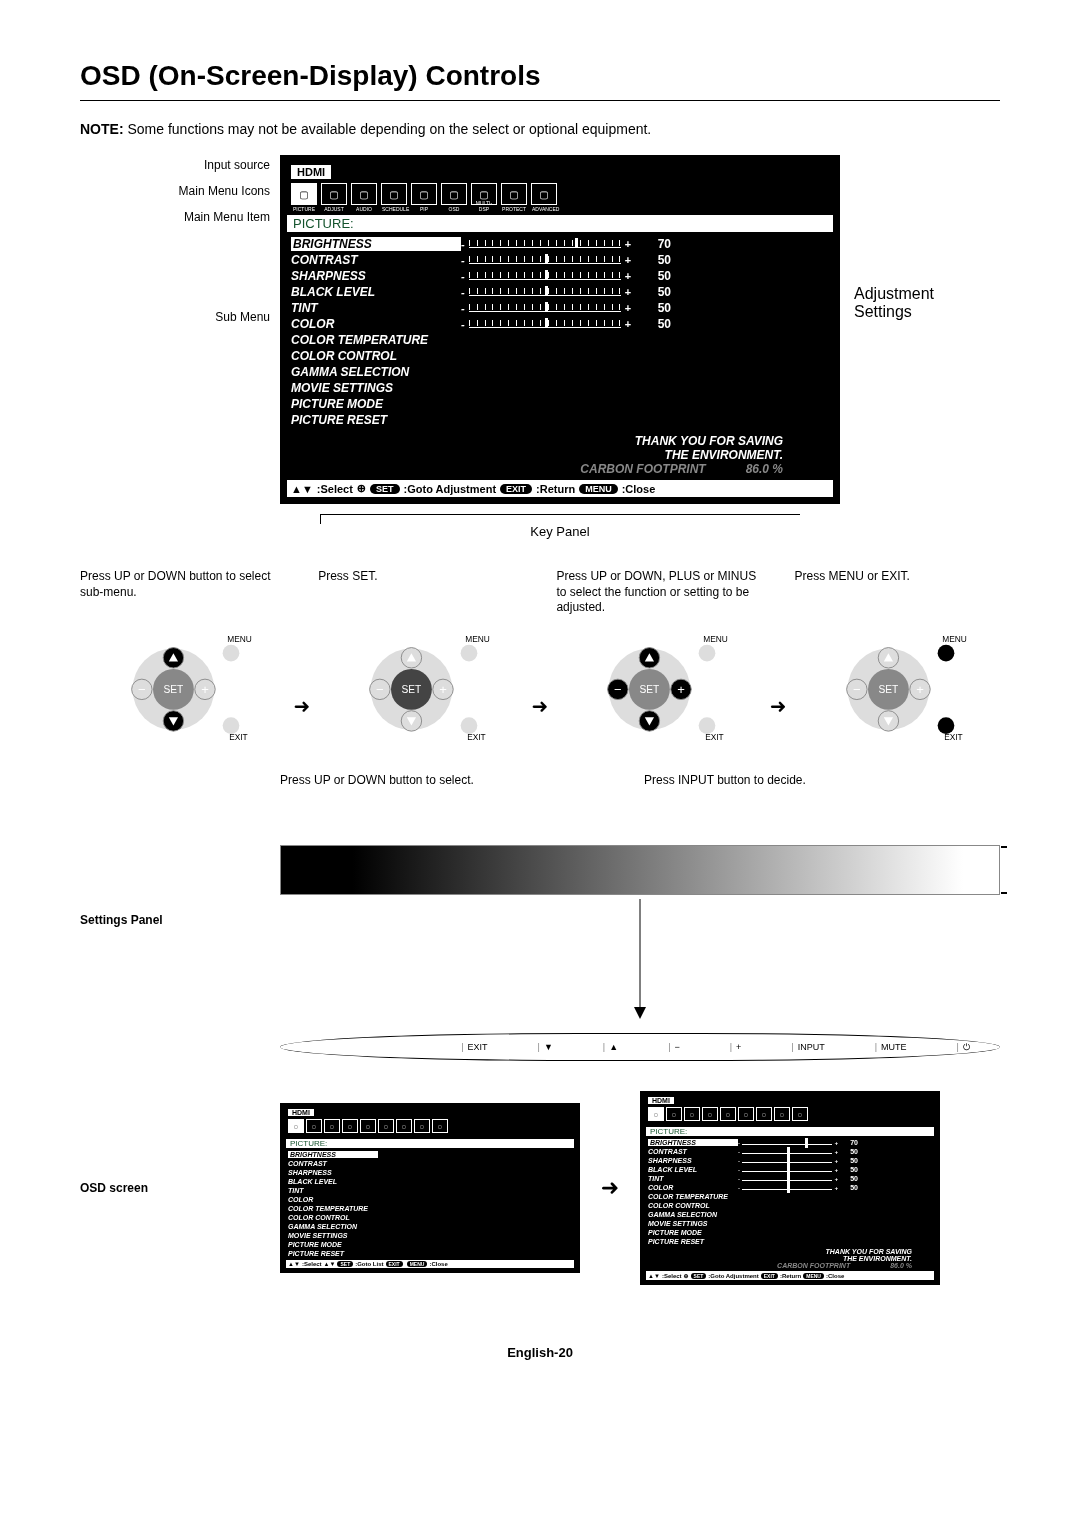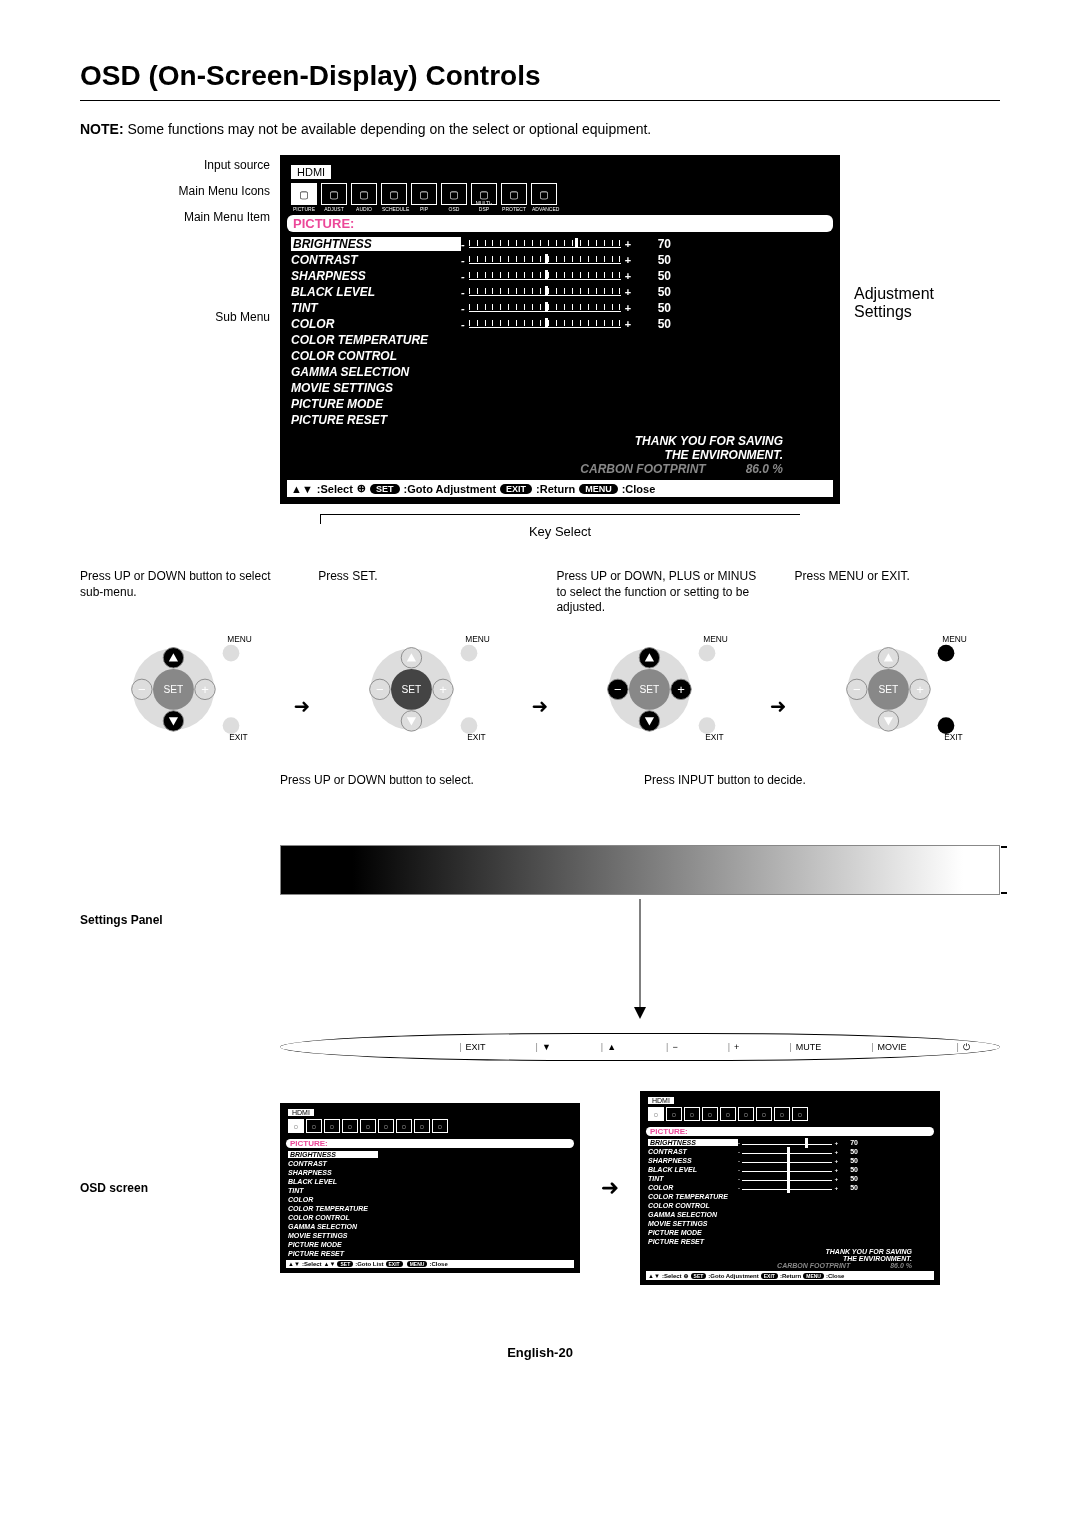--- a/index.html
+++ b/index.html
@@ -6,26 +6,26 @@
   body { font-family: Arial, Helvetica, sans-serif; background: #fff; width: 1080px; margin: 0 auto; padding: 60px 80px 40px; color: #000; }
   h1 { font-size: 28px; font-weight: bold; margin-bottom: 8px; }
   .rule { border-bottom: 1px solid #000; margin-bottom: 20px; }
   .note { font-size: 14px; margin-bottom: 18px; }
   .note b { font-weight: bold; }
   .main-osd-wrap { display: flex; align-items: flex-start; margin-left: 40px; }
   .labels-left { width: 160px; font-size: 12px; text-align: right; padding-right: 10px; padding-top: 4px; }
   .labels-left div { margin-bottom: 14px; line-height: 1; }
   .labels-right { width: 150px; font-size: 16px; padding-left: 14px; padding-top: 130px; }
   .osd-box { background: #000; width: 560px; border: 1px solid #000; padding: 6px 10px 6px; color: #fff; font-family: Arial, sans-serif; position: relative; }
-  .osd-input { background: #fff; color: #000; display: inline-block; font-weight: normal; font-size: 11px; padding: 1px 6px; margin-bottom: 2px; }
+  .osd-input { background: #fff; color: #000; display: inline-block; font-weight: bold; font-size: 11px; padding: 1px 6px; margin-bottom: 2px; }
   .osd-icons { display: flex; gap: 4px; margin: 2px 0 4px; }
   .osd-icon-box { border: 1px solid #fff; width: 26px; height: 22px; display: flex; align-items: center; justify-content: center; flex-direction: column; font-size: 5px; color: #fff; position: relative; }
   .osd-icon-box.sel { background: #fff; color: #000; }
   .osd-icon-label { position: absolute; bottom: -8px; left: 0; right: 0; font-size: 5px; text-align: center; color: #fff; }
-  .osd-menu-title { background: #fff; color: #ec4899; font-weight: bold; font-size: 13px; padding: 1px 6px; margin: 10px -4px 4px; border-radius: 6px; }
+  .osd-menu-title { background: #fff; color: #14532d; font-weight: normal; font-size: 13px; padding: 1px 6px; margin: 10px -4px 4px; }
   .osd-items { font-size: 12px; font-weight: bold; font-style: italic; }
   .osd-row { display: flex; align-items: center; height: 16px; }
   .osd-row.sel .osd-name { background: #fff; color: #000; padding: 0 2px; }
   .osd-name { width: 170px; }
   .osd-slider { width: 170px; display: flex; align-items: center; gap: 4px; font-size: 11px; }
   .slider-bar { flex: 1; height: 8px; border-bottom: 1px solid #fff; position: relative; }
   .slider-ticks { position: absolute; inset: 0; display: flex; justify-content: space-between; }
   .slider-ticks span { width: 1px; height: 6px; background: #fff; }
   .slider-mark { position: absolute; top: -2px; width: 3px; height: 10px; background: #fff; }
   .osd-val { width: 40px; text-align: right; font-style: normal; }
@@ -371,21 +371,21 @@
       <span class="pill">MENU</span>
         <b>:Close</b>
     </div>
   </div>
 
   <div class="labels-right">
     <div>Adjustment Settings</div>
   </div>
 </div>
 
-<div class="keyguide-label">Key Select</div>
+<div class="keyguide-label">Key Panel</div>
 
 <div class="flow-row">
   <div class="flow-steps" id="remote-steps">
       <div class="step"><div class="step-caption">Press UP or DOWN button to select sub-menu.</div><svg class="remote-svg" viewBox="0 0 160 140">
     <text x="128" y="14" font-size="9">MENU</text>
     <circle cx="132" cy="26" r="9" fill="#ddd"></circle>
     <text x="130" y="120" font-size="9">EXIT</text>
     <circle cx="132" cy="104" r="9" fill="#ddd"></circle>
     <circle cx="70" cy="65" r="44" fill="#ddd"></circle>
     <circle cx="70" cy="65" r="22" fill="#888"></circle>
@@ -469,22 +469,22 @@
           <line x1="15" y1="0" x2="15" y2="110" stroke="#000"></line>
           <polygon points="15,120 9,108 21,108"></polygon>
         </svg>
     </div>
     <div class="cp-panel" id="cp-panel">
         <span>EXIT</span>
         <span>▼</span>
         <span>▲</span>
         <span>−</span>
         <span>+</span>
+        <span>INPUT</span>
         <span>MUTE</span>
-        <span>MOVIE</span>
         <span>⏻</span>
       </div>
   </div>
 </div>
 
 <div class="osd-mini-row">
   <div class="osd-mini-label">OSD screen</div>
   <div class="osd-mini" id="mini-left"><span class="osd-input">HDMI</span><div class="osd-icons">
         <div class="osd-icon-box sel">▢</div>
         <div class="osd-icon-box">▢</div>

